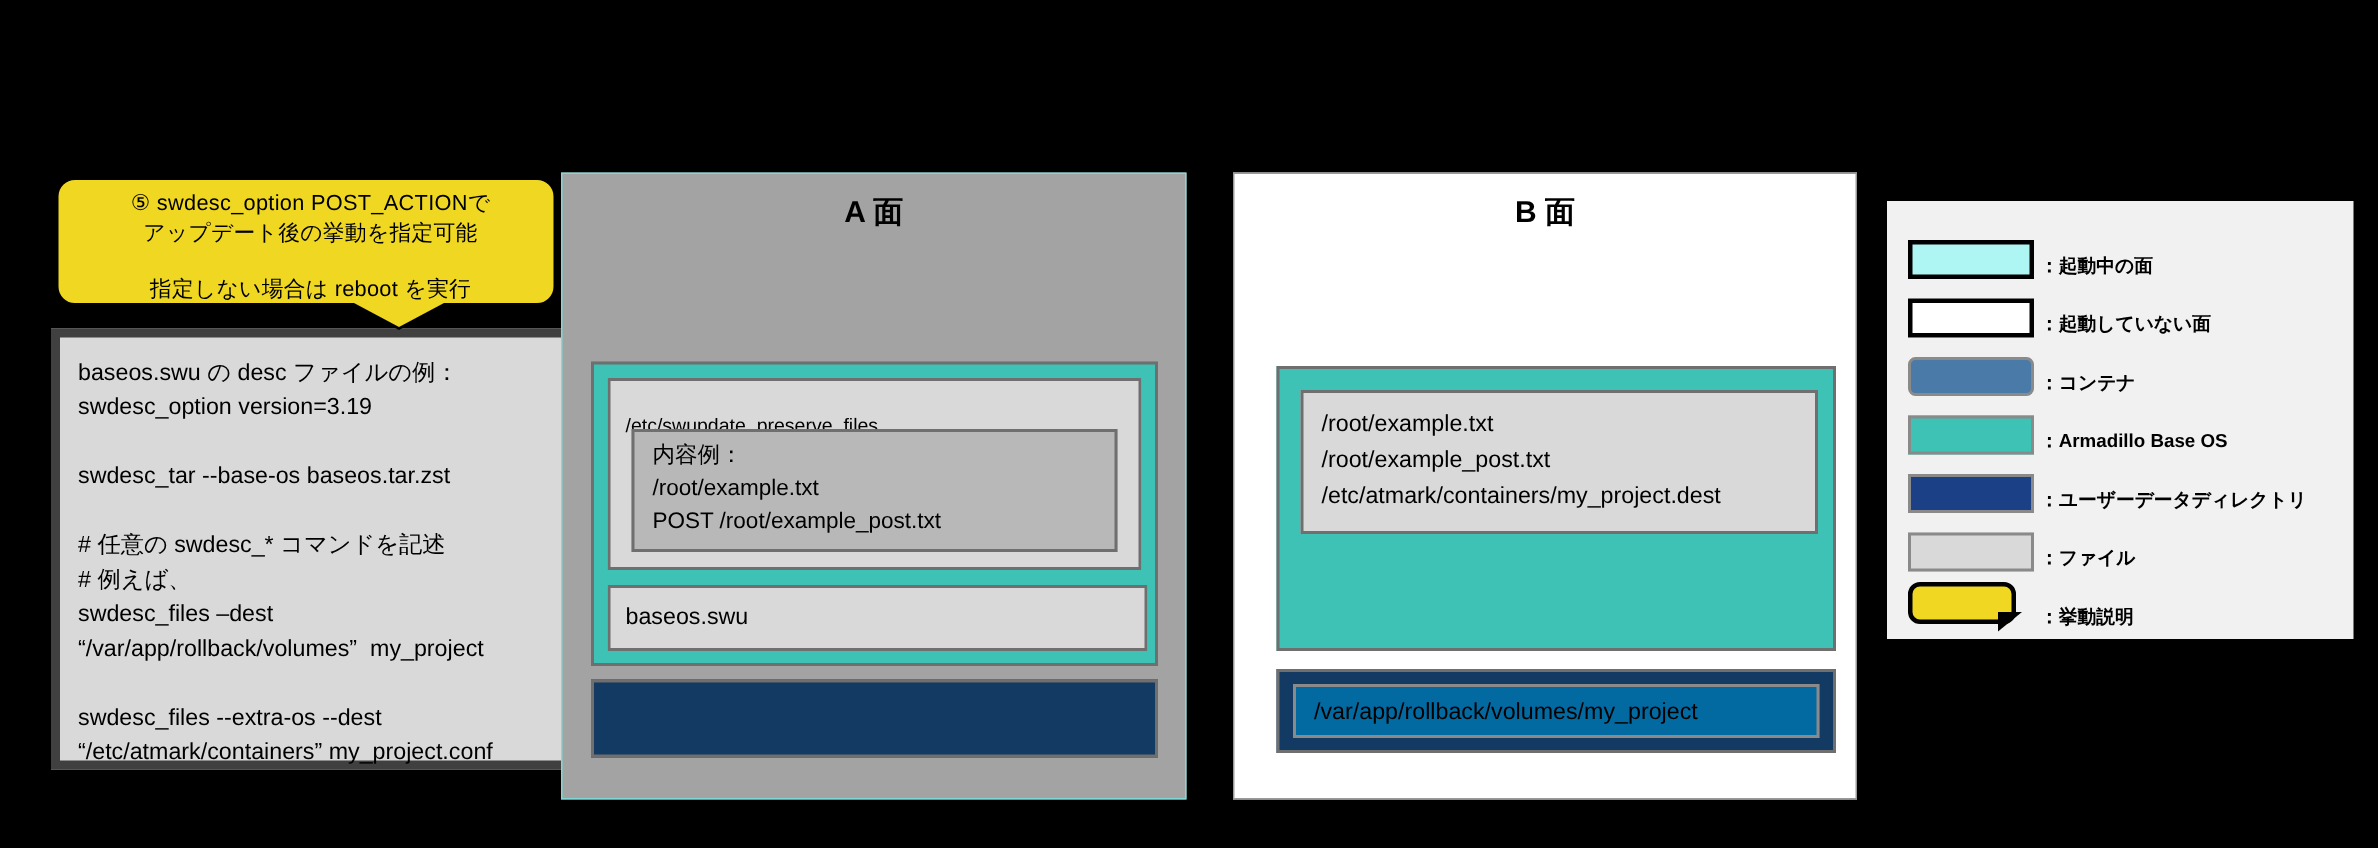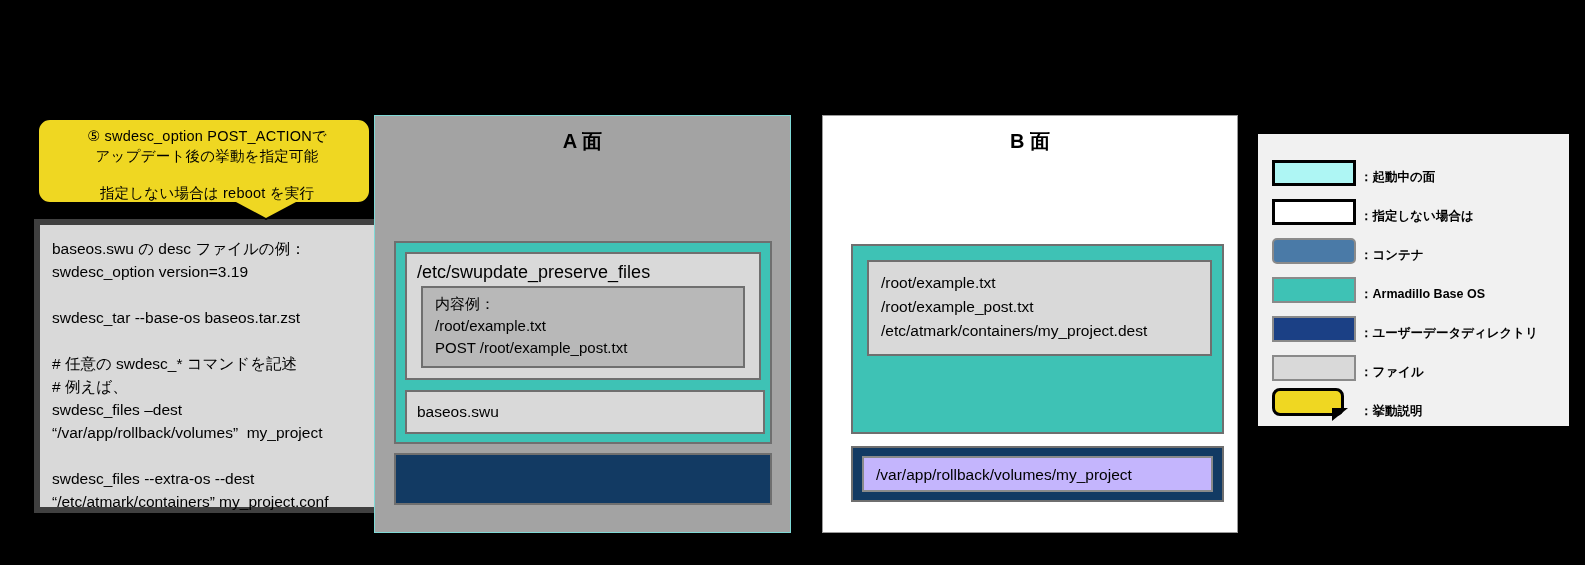--- a/index.html
+++ b/index.html
@@ -36,38 +36,38 @@
            font-size:20px;font-weight:bold;}
 
   
   .osbox{position:absolute;background:#3ec2b5;border:2px solid #6f6f6f;box-sizing:border-box;}
   #a-osbox{left:19px;top:125px;width:378px;height:203px;padding:9px;}
   #b-osbox{left:28px;top:128px;width:373px;height:190px;padding:12px 14px;}
 
   
   .filebox{background:#d9d9d9;border:2px solid #6f6f6f;box-sizing:border-box;}
   #a-file1{position:relative;width:100%;height:128px;padding:8px 0 0 10px;}
-  #a-file1 .fname{font-size:18px;line-height:20px;}
+  #a-file1 .fname{font-size:13px;line-height:20px;margin-top:12px;}
   #a-file1-inner{position:absolute;left:14px;top:32px;right:14px;height:82px;
            background:#b8b8b8;border:2px solid #6f6f6f;box-sizing:border-box;
            padding:5px 0 0 12px;}
   #a-file1-inner .ln{font-size:15px;line-height:22px;white-space:pre;}
   #a-file2{position:absolute;left:9px;top:147px;width:360px;height:44px;
            padding:9px 0 0 10px;}
   #a-file2 .fname{font-size:15.5px;line-height:22px;}
 
   #b-file1{position:absolute;left:14px;top:14px;width:345px;height:96px;
            padding:9px 0 0 12px;}
   #b-file1 .ln{font-size:15.5px;line-height:24px;white-space:pre;}
 
   
   .udbox{position:absolute;background:#123a63;border:2px solid #6f6f6f;box-sizing:border-box;}
   #a-udbox{left:19px;top:337px;width:378px;height:52px;}
   #b-udbox{left:28px;top:330px;width:373px;height:56px;padding:8px 9px;}
-  #b-ud-file{width:100%;height:100%;background:#c4b5fd;border:2px solid #8a8a8a;
+  #b-ud-file{width:100%;height:100%;background:#0369a1;border:2px solid #8a8a8a;
            box-sizing:border-box;padding:6px 12px 0 12px;}
   #b-ud-file .ln{font-size:15.5px;line-height:22px;}
 
   
   .legend{position:absolute;left:1258px;top:134px;width:311px;height:292px;
           background:#f1f1f1;box-sizing:border-box;padding:18px 0 0 14px;}
   .leg-row{display:flex;align-items:flex-end;height:34px;margin-bottom:5px;}
   .leg-sw{width:84px;height:26px;box-sizing:border-box;flex:0 0 auto;}
   .leg-lbl{font-size:12.5px;font-weight:bold;margin-left:4px;white-space:nowrap;}
   .sw-active{background:#aef6f4;border:3px solid #000;}
@@ -149,21 +149,21 @@
     </div>
   </div>
 
   <div class="legend">
     <div class="leg-row">
       <div class="leg-sw sw-active"></div>
       <div class="leg-lbl">：起動中の面</div>
     </div>
     <div class="leg-row">
       <div class="leg-sw sw-inactive"></div>
-      <div class="leg-lbl">：指定しない場合は</div>
+      <div class="leg-lbl">：起動していない面</div>
     </div>
     <div class="leg-row">
       <div class="leg-sw sw-container"></div>
       <div class="leg-lbl">：コンテナ</div>
     </div>
     <div class="leg-row">
       <div class="leg-sw sw-os"></div>
       <div class="leg-lbl">：Armadillo Base  OS</div>
     </div>
     <div class="leg-row">

